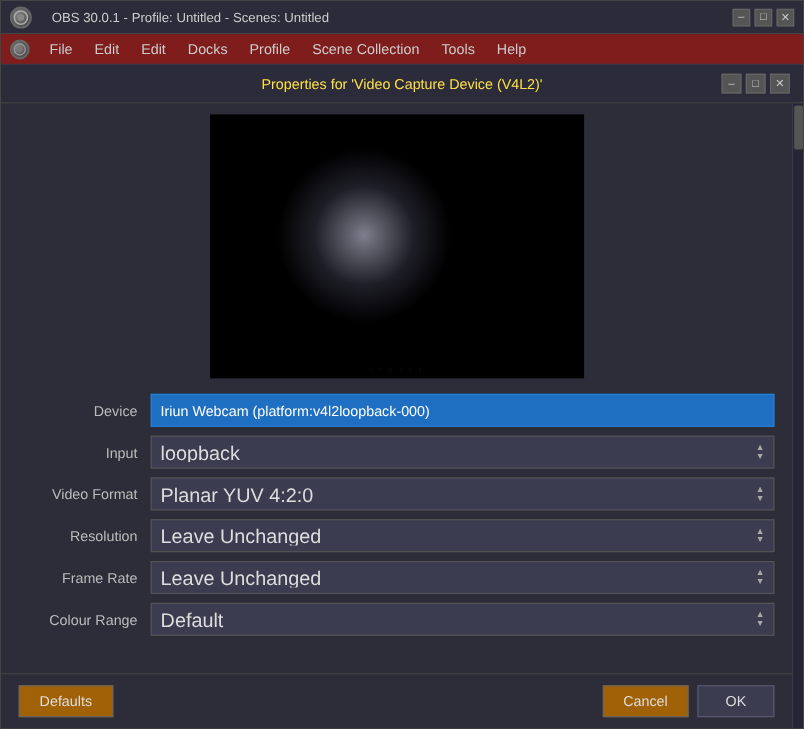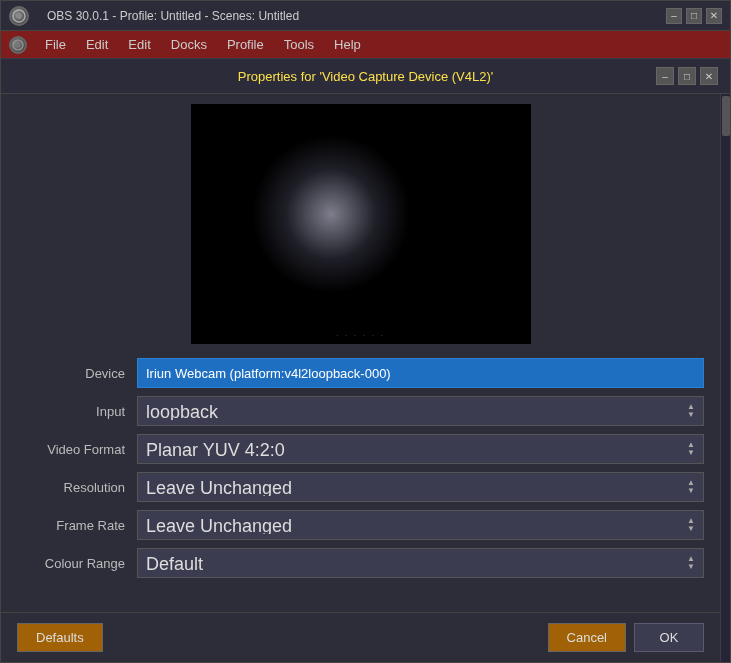--- a/index.html
+++ b/index.html
@@ -303,20 +303,21 @@
       <svg width="12" height="12" viewBox="0 0 12 12">
         <circle cx="6" cy="6" r="5" fill="none" stroke="#999" stroke-width="1.2"></circle>
         <circle cx="6" cy="6" r="2.5" fill="#777"></circle>
       </svg>
     </div>
     <span class="menu-item">File</span>
     <span class="menu-item">Edit</span>
     <span class="menu-item">Edit</span>
     <span class="menu-item">Docks</span>
     <span class="menu-item">Profile</span>
+    <span class="menu-item">Scene Collection</span>
     <span class="menu-item">Tools</span>
     <span class="menu-item">Help</span>
   </div>
 
   <div class="dialog-title-bar">
     <div class="dialog-title-spacer"></div>
     <span class="dialog-title-text">Properties for 'Video Capture Device (V4L2)'</span>
     <div class="dialog-title-controls">
       <div class="dialog-btn">–</div>
       <div class="dialog-btn">□</div>

